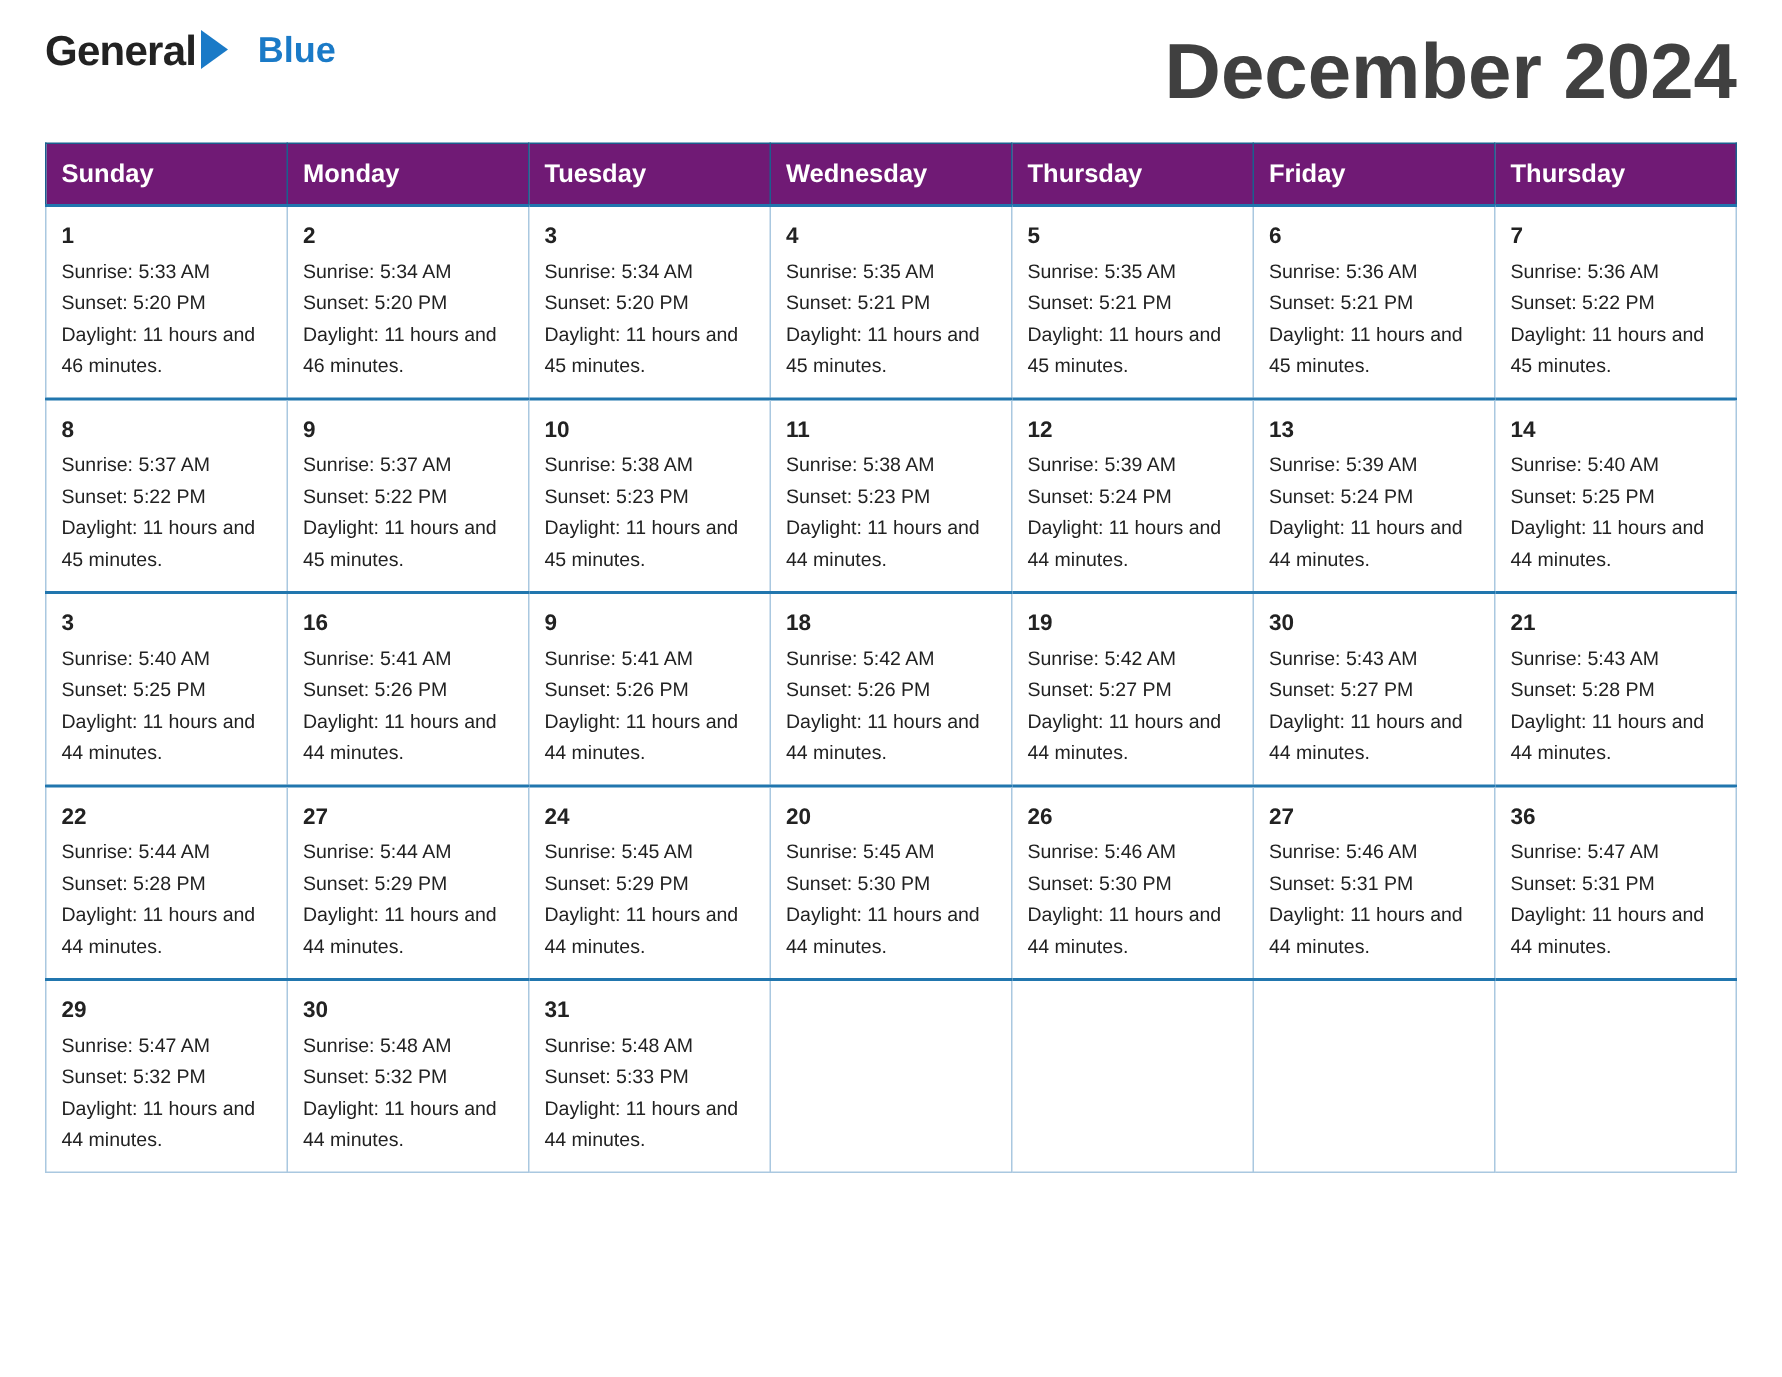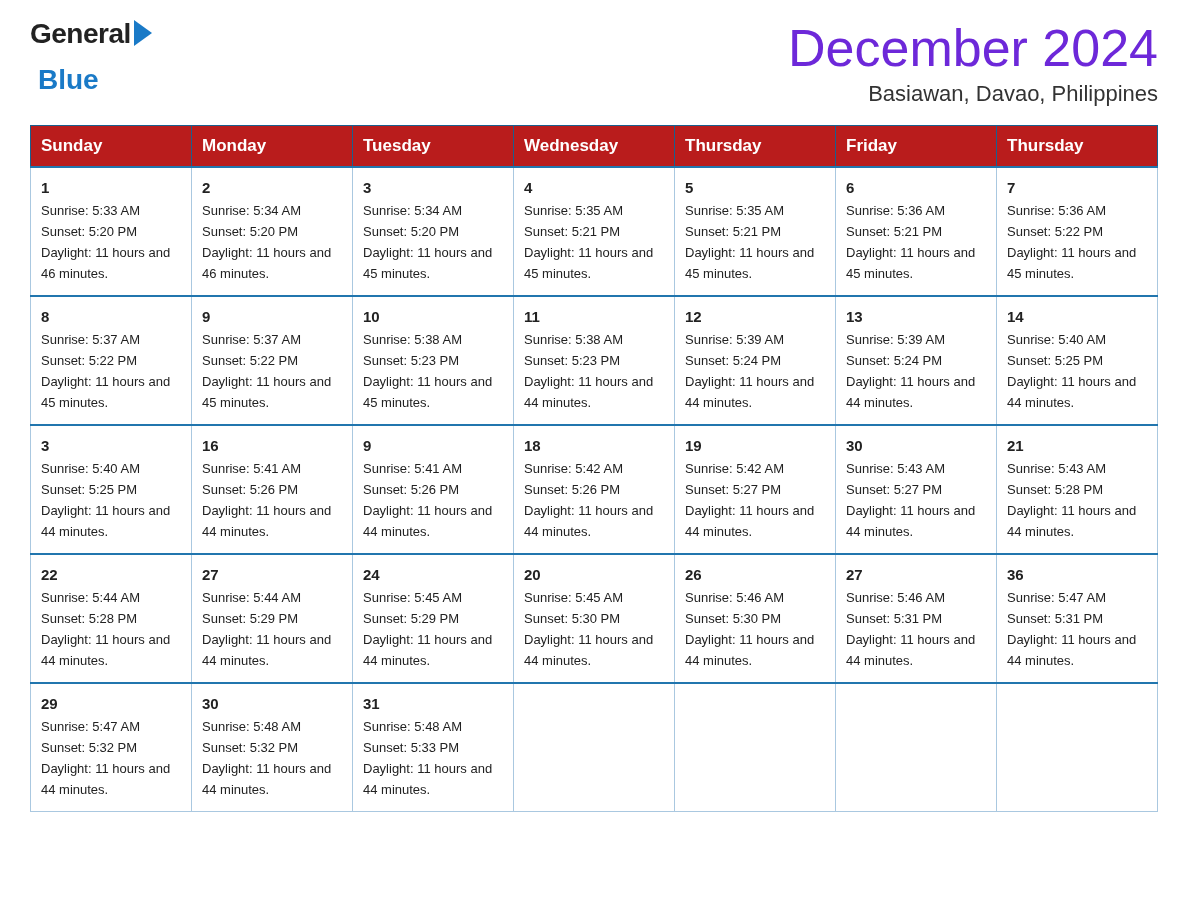--- a/index.html
+++ b/index.html
@@ -12,45 +12,43 @@
       padding: 20px 30px 30px 30px;
     }
     .header {
       display: flex;
       justify-content: space-between;
       align-items: flex-start;
       margin-bottom: 18px;
     }
     .logo {
       display: flex;
-      flex-direction: column;
       align-items: flex-start;
-      gap: 16px;
     }
     .title-block {
       text-align: right;
     }
     .month-title {
       font-size: 52px;
-      font-weight: normal;
-      color: #6d28d9;
+      font-weight: bold;
+      color: #404040;
       line-height: 1.1;
     }
     .location {
       font-size: 22px;
       color: #333;
       margin-top: 4px;
     }
     .calendar {
       width: 100%;
       border-collapse: collapse;
       margin-top: 4px;
     }
     .calendar th {
-      background: #b91c1c;
+      background: #701a75;
       color: #fff;
       font-size: 17px;
       font-weight: bold;
       padding: 10px 8px 10px 10px;
       text-align: left;
       border: 1px solid #1a5f8e;
     }
     .calendar td {
       border: 1px solid #aac8e0;
       vertical-align: top;
@@ -106,25 +104,24 @@
   </style>
 </head>
 <body>
 
 <div class="header">
   <div class="logo">
     <div class="logo-row">
       <span class="logo-combined">General</span>
       <span class="logo-icon"></span>
     </div>
-    <span class="blue-text" style="font-size:28px;font-weight:900;margin-left:8px;">Blue</span>
+    <span class="blue-text" style="font-size:24px;font-weight:900;margin-left:20px;">Blue</span>
   </div>
   <div class="title-block">
     <div class="month-title">December 2024</div>
-    <div class="location">Basiawan, Davao, Philippines</div>
   </div>
 </div>
 
 <table class="calendar">
   <thead>
     <tr>
       <th>Sunday</th>
       <th>Monday</th>
       <th>Tuesday</th>
       <th>Wednesday</th>

